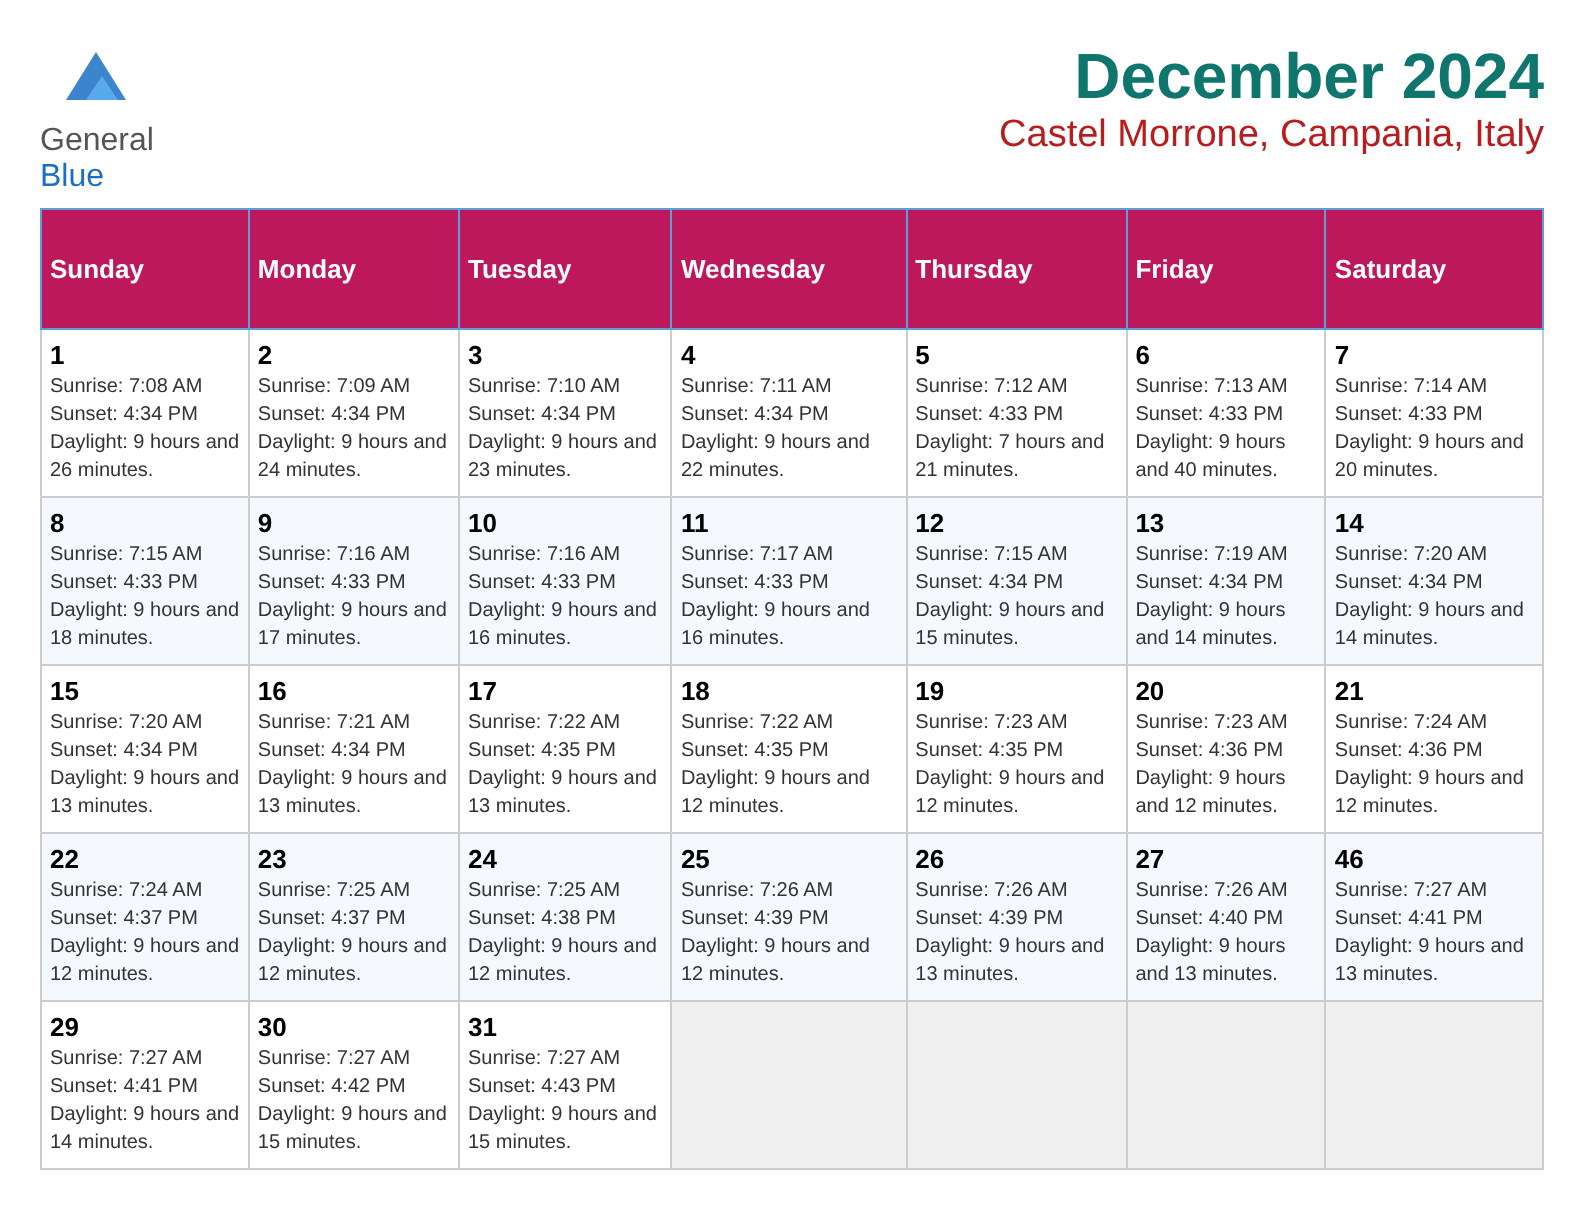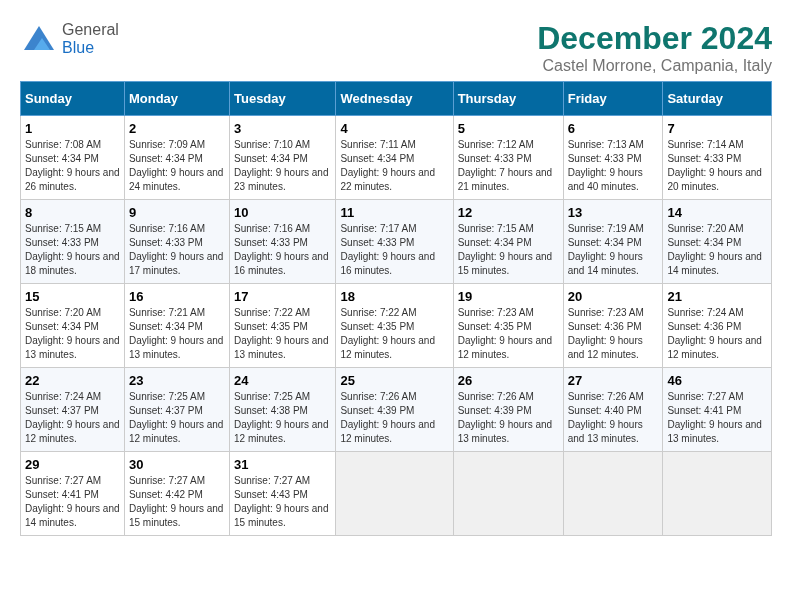--- a/index.html
+++ b/index.html
@@ -15,42 +15,43 @@
       justify-content: space-between;
       align-items: flex-start;
       margin-bottom: 6px;
     }
     .logo-general { color: #555; font-size: 16px; }
     .logo-blue { color: #1a6fc4; font-size: 16px; }
     .logo-wrapper {
       display: flex;
       align-items: center;
       gap: 4px;
+      flex-direction: column;
     }
     .title-block {
       text-align: right;
     }
     .main-title {
       font-size: 32px;
       font-weight: bold;
       color: #0f766e;
     }
     .subtitle {
-      font-size: 16px;
-      color: #737373;
+      font-size: 19px;
+      color: #b91c1c;
     }
     table {
       width: 100%;
       border-collapse: collapse;
       font-size: 11px;
     }
     thead tr th {
-      background-color: #0369a1;
+      background-color: #be185d;
       color: #fff;
-      padding: 9px 4px;
+      padding: 22px 4px;
       text-align: left;
       font-size: 13px;
       font-weight: bold;
       border: 1px solid #5a9fd4;
     }
     tbody tr td {
       border: 1px solid #ccc;
       padding: 5px 4px;
       vertical-align: top;
       background: #fff;

